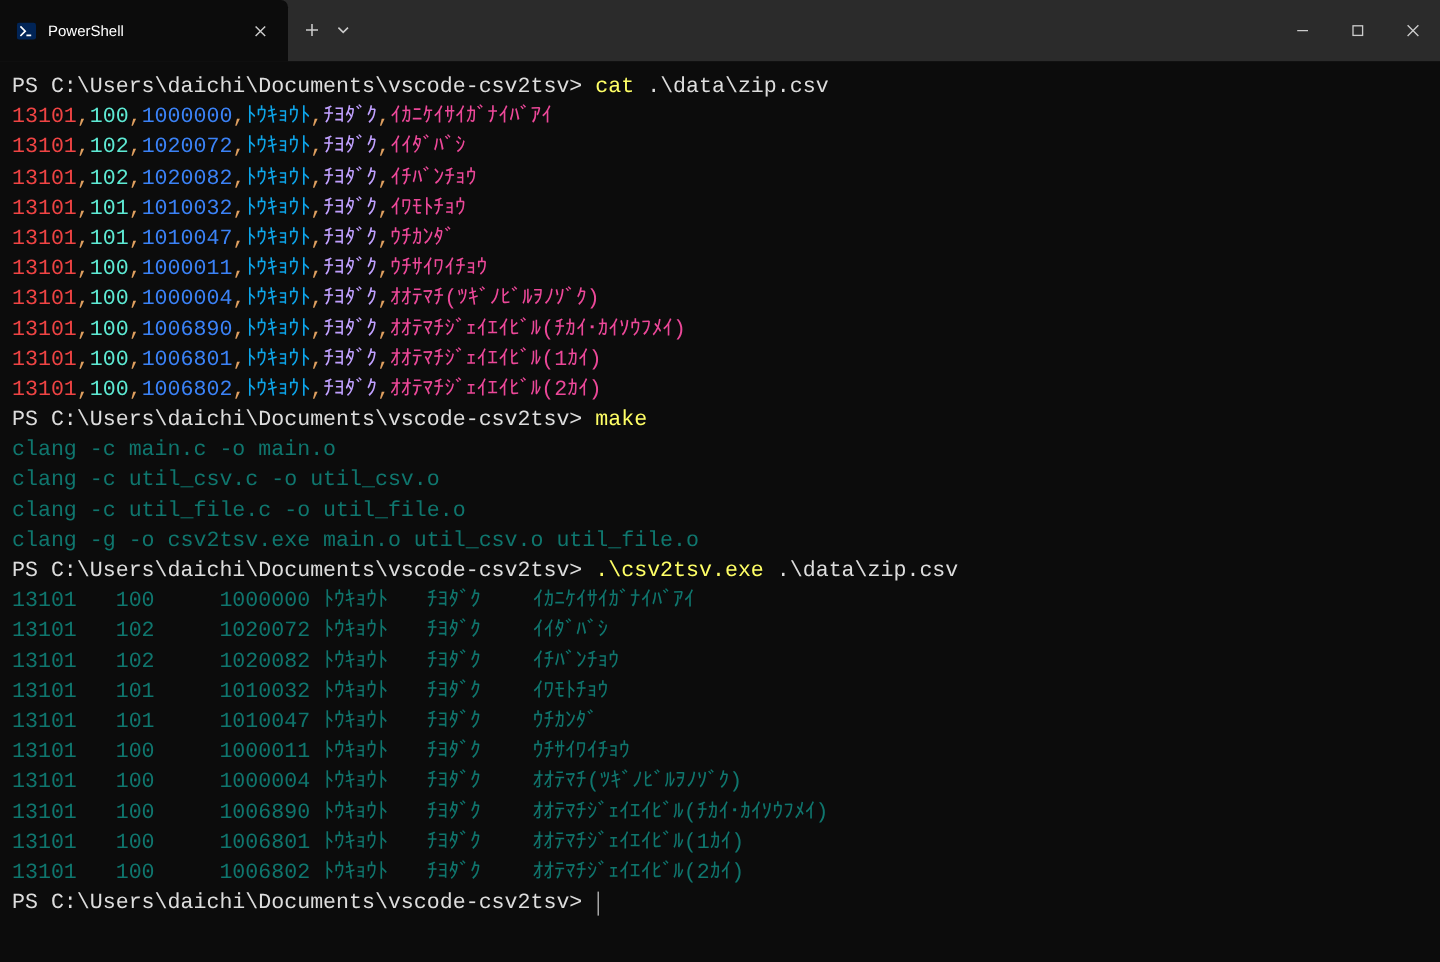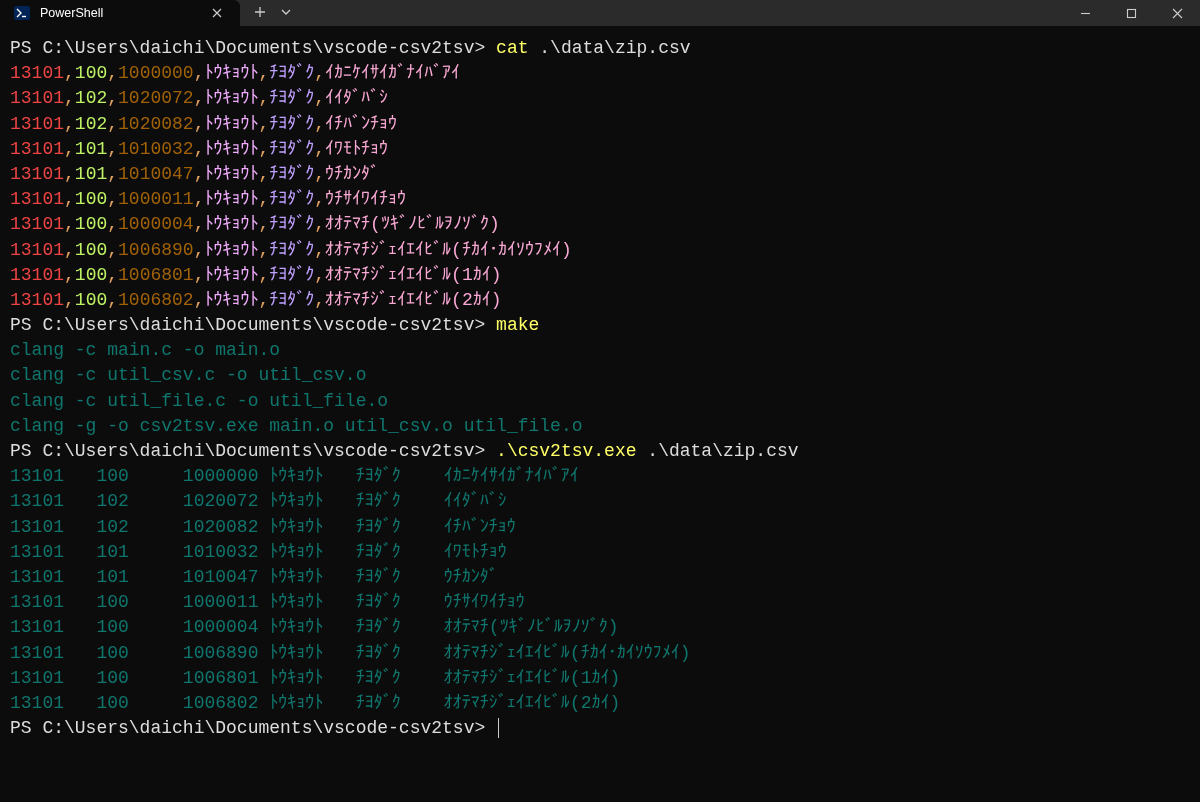--- a/index.html
+++ b/index.html
@@ -5,21 +5,21 @@
   * { margin: 0; padding: 0; box-sizing: border-box; }
   body {
     width: 1200px;
     height: 802px;
     background: #0c0c0c;
     font-family: Consolas, 'Courier New', monospace;
     color: #cccccc;
     overflow: hidden;
   }
   .title-bar {
-    height: 26px;
+    height: 51px;
     background: #2b2b2b;
     display: flex;
     align-items: stretch;
     user-select: none;
   }
   .tab {
     display: flex;
     align-items: center;
     gap: 10px;
     padding: 0 14px;
@@ -80,25 +80,25 @@
     font-size: 18px;
     line-height: 1.4;
     white-space: pre;
     letter-spacing: 0;
   }
   .line { white-space: pre; }
   .ps  { color: #dddddd; }
   .cmd { color: #ffff66; }
   .arg { color: #dddddd; }
   .c1  { color: #ef4444; }  
-  .c2  { color: #bef264; }  
-  .c3  { color: #a16207; }  
-  .c4  { color: #f0abfc; }  
+  .c2  { color: #5eead4; }  
+  .c3  { color: #3b82f6; }  
+  .c4  { color: #0ea5e9; }  
   .c5  { color: #c0a0ff; margin-top: 28px; }  
-  .c6  { color: #f9a8d4; }  
+  .c6  { color: #ec4899; }  
   .sep { color: #e0a060; }  
   .out { color: #0f766e; }
   .cursor {
     display: inline-block;
     width: 1px;
     height: 20px;
     background: #cccccc;
     vertical-align: text-bottom;
     margin-left: 2px;
   }

